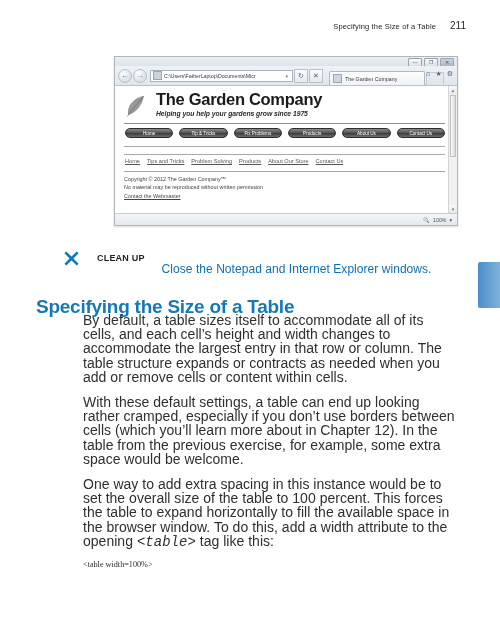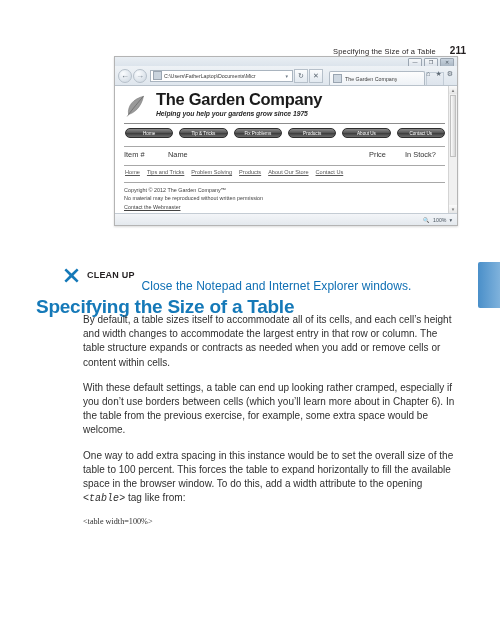--- a/index.html
+++ b/index.html
@@ -24,23 +24,22 @@
     align-items: baseline;
     gap: 14px;
   }
   .running-head-title {
     font-size: 7.5px;
     color: #231f20;
     letter-spacing: 0.15px;
   }
   .running-head-page {
     font-size: 10px;
-    font-weight: bold;
+    font-weight: normal;
     color: #231f20;
-    margin-top: 25px;
   }
 
   
   .figure {
     position: absolute;
     left: 114px;
     top: 56px;
     width: 344px;
     height: 170px;
     background: #fdfdfd;
@@ -340,24 +339,24 @@
     padding-right: 5px;
     gap: 3px;
     font-size: 5.2px;
     color: #4a5560;
   }
 
   
   .cleanup {
     position: absolute;
     left: 63px;
-    top: 257px;
-    display: flex;
-    align-items: center;
-    gap: 7px;
+    top: 240px;
+    display: flex;
+    align-items: center;
+    gap: 17px;
     justify-content: center;
   }
   .x-icon { width: 17px; height: 17px; flex: none; }
   .cleanup-label {
     font-size: 9px;
     font-weight: bold;
     color: #231f20;
     letter-spacing: 0.2px;
   }
   .cleanup-text {
@@ -391,21 +390,21 @@
 
   
   .prose {
     position: absolute;
     left: 83px;
     top: 313px;
     width: 372px;
   }
   .prose p {
     margin: 0 0 11px 0;
-    font-size: 10px;
+    font-size: 14px;
     line-height: 14.2px;
     color: #2f2f2f;
     text-align: left;
     letter-spacing: 0.02px;
   }
   .prose .code {
     font-family: Liberation Serif, serif;
     font-size: 8.2px;
     color: #2f2f2f;
     margin-top: 4px;
@@ -487,26 +486,20 @@
         <div class="nav-button">Fix Problems</div>
         <div class="nav-button">Products</div>
         <div class="nav-button">About Us</div>
         <div class="nav-button">Contact Us</div>
       </div>
 
       <hr class="hr-rule thin">
 
       <table class="prod-table">
         <tbody>
-            <tr class="head">
-          <td class="c-item">Item #</td>
-          <td class="c-name">Name</td>
-          <td class="c-price">Price</td>
-          <td class="c-stock">In Stock?</td>
-        </tr>
       </tbody>
         </table>
 
       <hr class="hr-rule thin">
 
       <div class="footer-links">
         <span>Home</span>
         <span>Tips and Tricks</span>
         <span>Problem Solving</span>
         <span>Products</span>
@@ -540,16 +533,16 @@
   <span class="cleanup-label">CLEAN UP</span>
   <span class="cleanup-text">Close the Notepad and Internet Explorer windows.</span>
 </div>
 
 <div class="edge-tab"></div>
 
 <h1 class="section-heading">Specifying the Size of a Table</h1>
 
 <div class="prose">
   <p>By default, a table sizes itself to accommodate all of its cells, and each cell’s height and width changes to accommodate the largest entry in that row or column. The table structure expands or contracts as needed when you add or remove cells or content within cells.</p>
-  <p>With these default settings, a table can end up looking rather cramped, especially if you don’t use borders between cells (which you’ll learn more about in Chapter 6). In the table from the previous exercise, for example, some extra space would be welcome.</p>
-  <p><span>One way to add extra spacing in this instance would be to set the overall size of the table to 100 percent. This forces the table to expand horizontally to fill the available space in the browser window. To do this, add a width attribute to the opening </span><em>&lt;table&gt;</em><span> tag like from:</span></p>
+  <p>With these default settings, a table can end up looking rather cramped, especially if you don’t use borders between cells (which you’ll learn more about in Chapter 12). In the table from the previous exercise, for example, some extra space would be welcome.</p>
+  <p><span>One way to add extra spacing in this instance would be to set the overall size of the table to 100 percent. This forces the table to expand horizontally to fill the available space in the browser window. To do this, add a width attribute to the opening </span><em>&lt;table&gt;</em><span> tag like this:</span></p>
   <div class="code">&lt;table width=100%&gt;</div>
 </div>
 
 </body></html>

